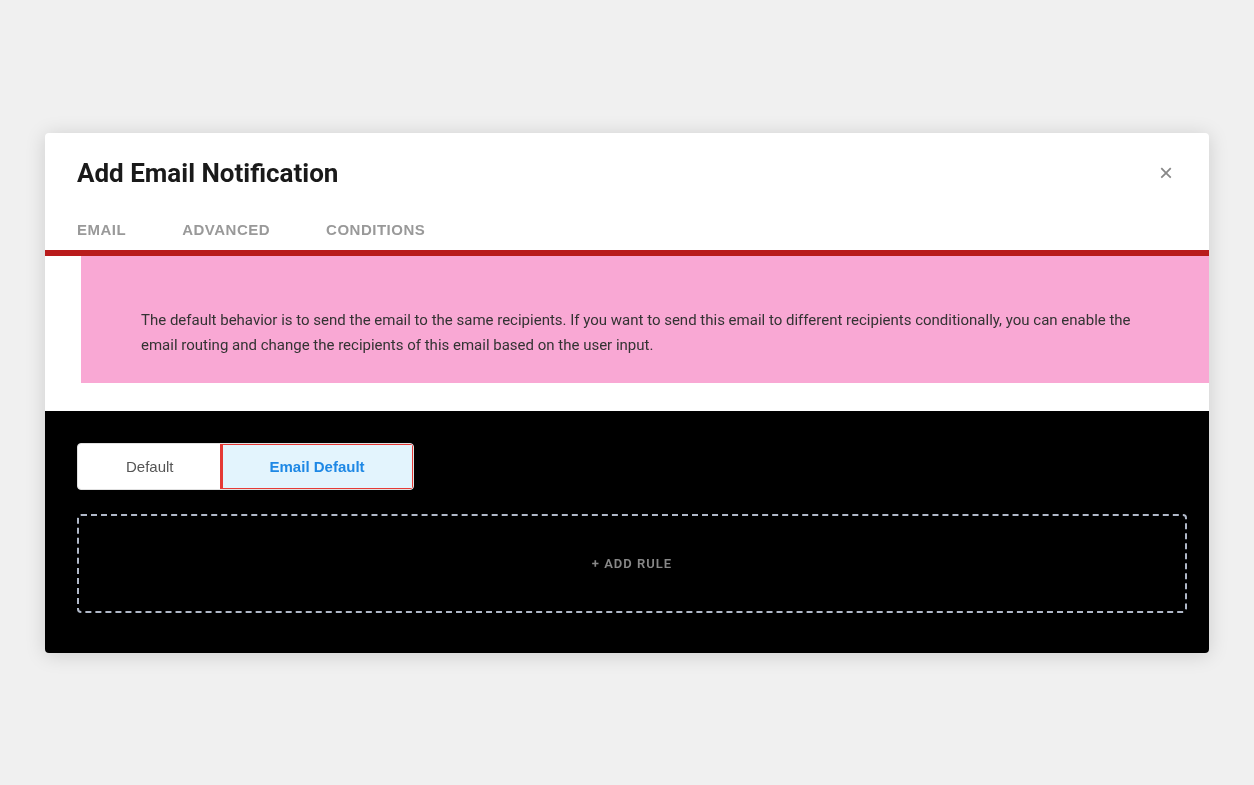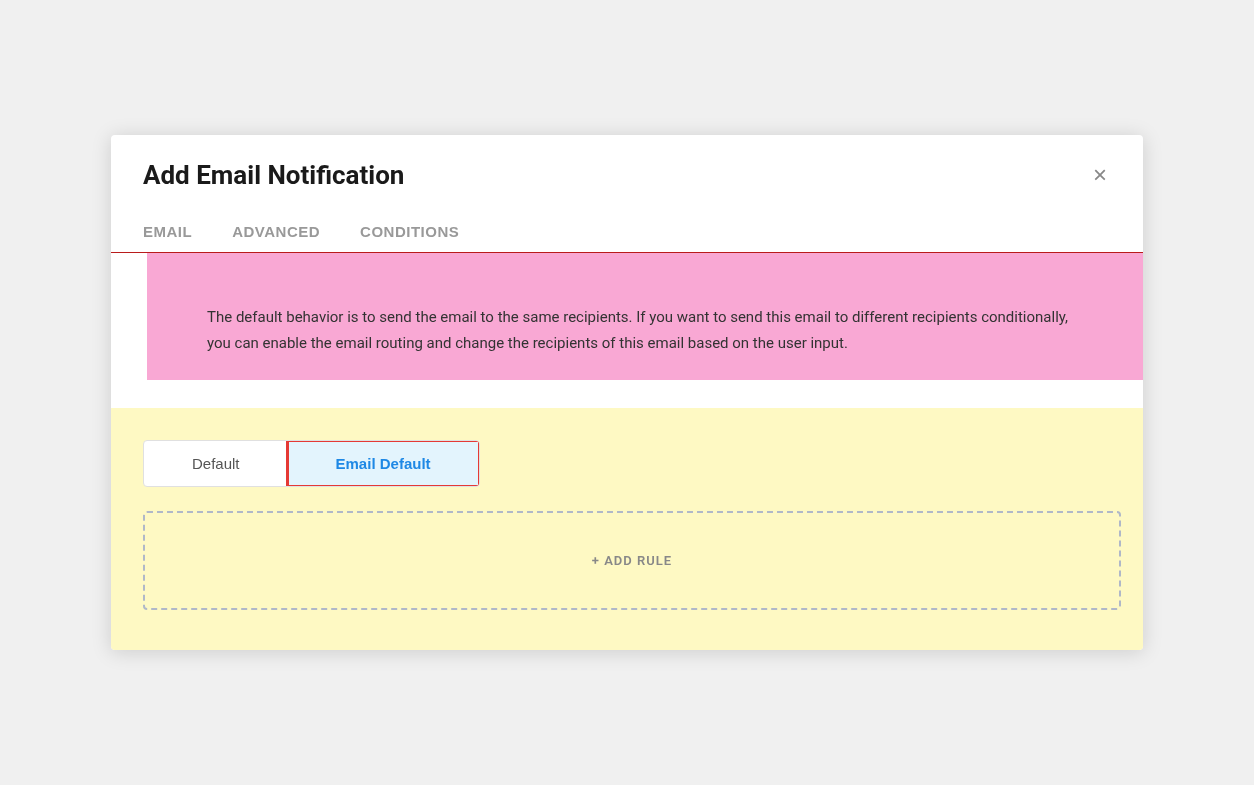--- a/index.html
+++ b/index.html
@@ -21,21 +21,21 @@
       width: 1254px;
       min-height: 785px;
       background: #f0f0f0;
       display: flex;
       align-items: center;
       justify-content: center;
     }
 
     .modal {
       background: #ffffff;
-      width: 1032px;
+      width: 1164px;
       border-radius: 4px;
       box-shadow: 0 2px 20px rgba(0,0,0,0.15);
       overflow: hidden;
     }
 
     .modal-header {
       display: flex;
       align-items: center;
       justify-content: space-between;
       padding: 24px 32px 0 32px;
@@ -55,22 +55,22 @@
       color: #888;
       line-height: 1;
       padding: 4px;
     }
 
     .tabs-container {
       display: flex;
       align-items: flex-end;
       padding: 0 32px;
       margin-top: 20px;
-      border-bottom: 1px solid #b91c1c;
-      gap: 0;
+      border-bottom: 6px solid #b91c1c;
+      gap: 16px;
     }
 
     .tab {
       padding: 12px 20px;
       font-size: 15px;
       font-weight: 600;
       color: #999;
       cursor: pointer;
       text-transform: uppercase;
       letter-spacing: 0.5px;
@@ -101,21 +101,21 @@
       outline: 3px solid #e53935;
       outline-offset: -1px;
     }
 
     .tab-recipients.active::after {
       bottom: -1px;
     }
 
     .modal-body {
       padding: 32px 22px 40px 32px;
-      background: #fef9c3;
+      background: #000000;
     }
 
     .description-text {
       font-size: 15px;
       color: #333;
       line-height: 1.7;
       margin-bottom: 28px;
       background: #ffffff;
       padding: 24px;
       

